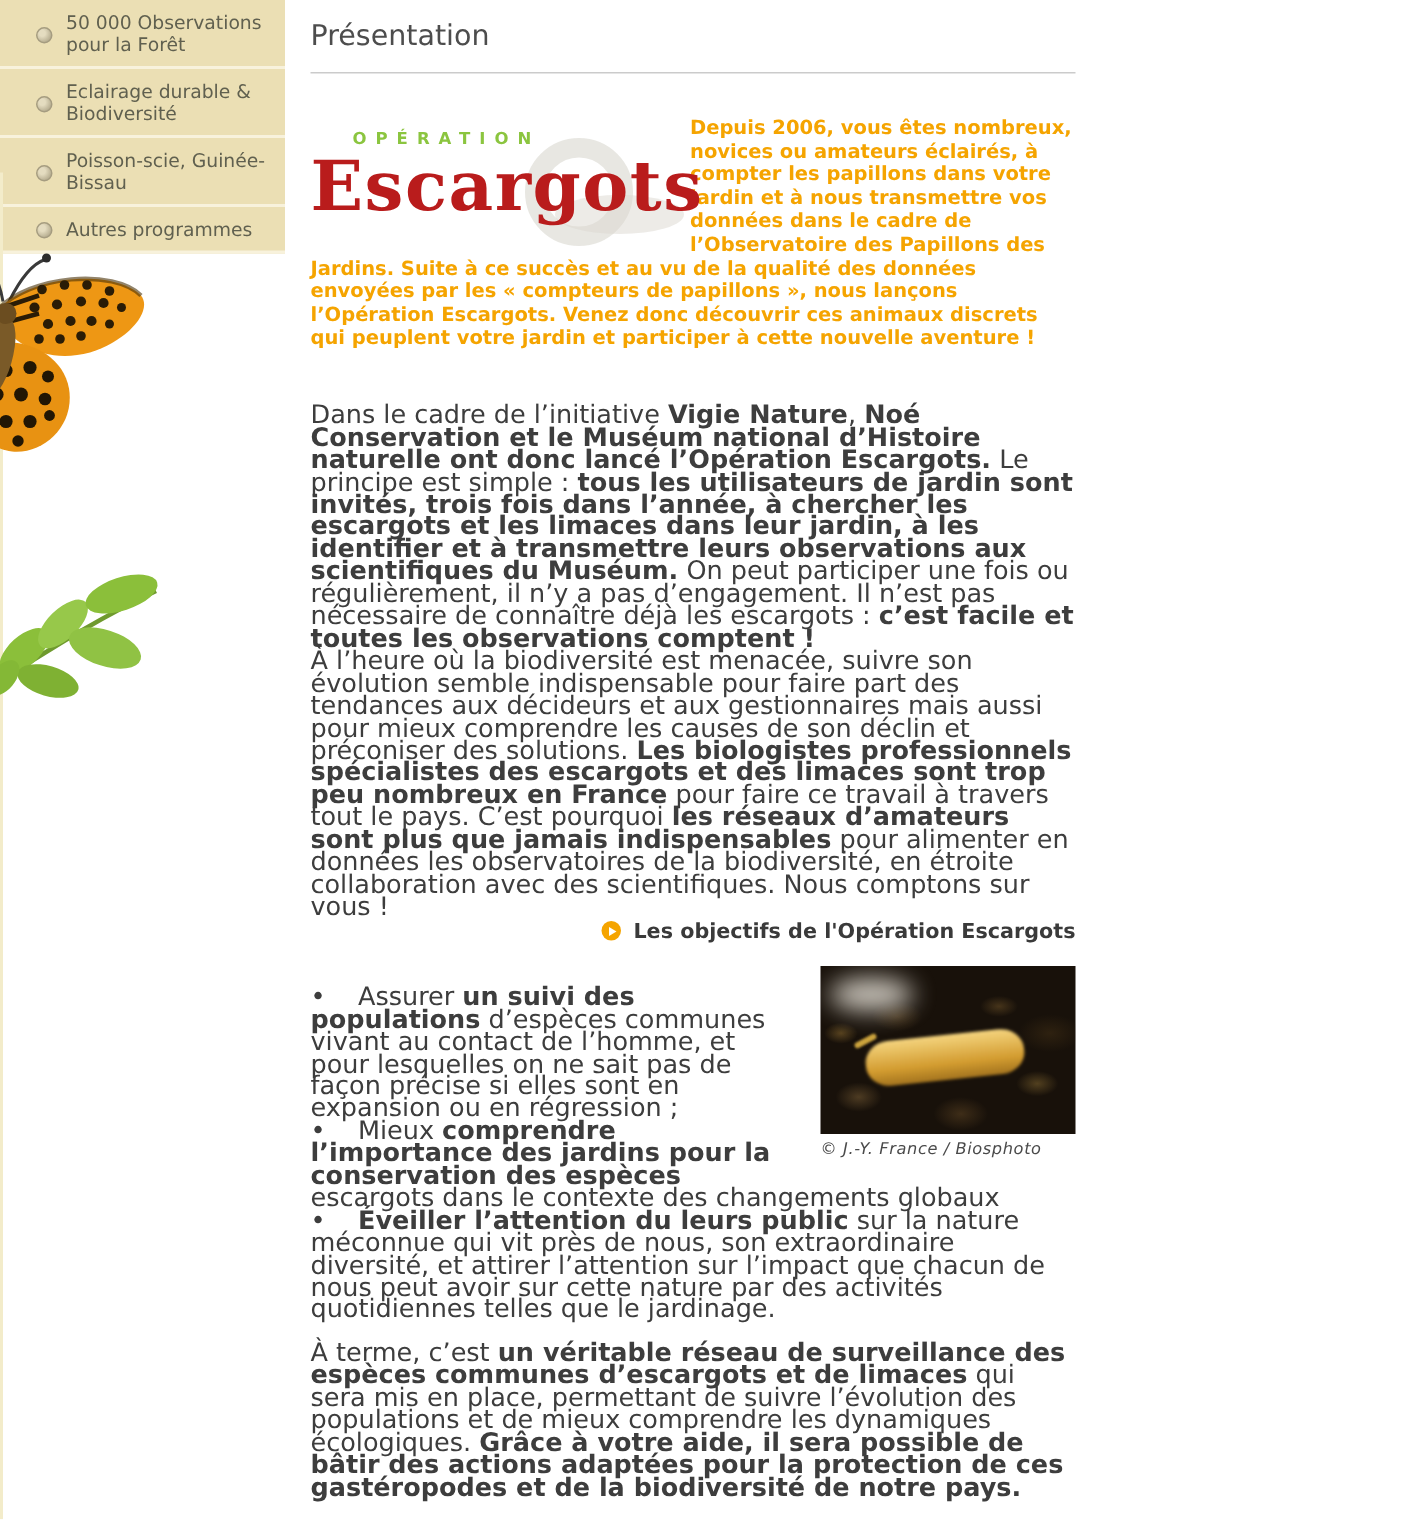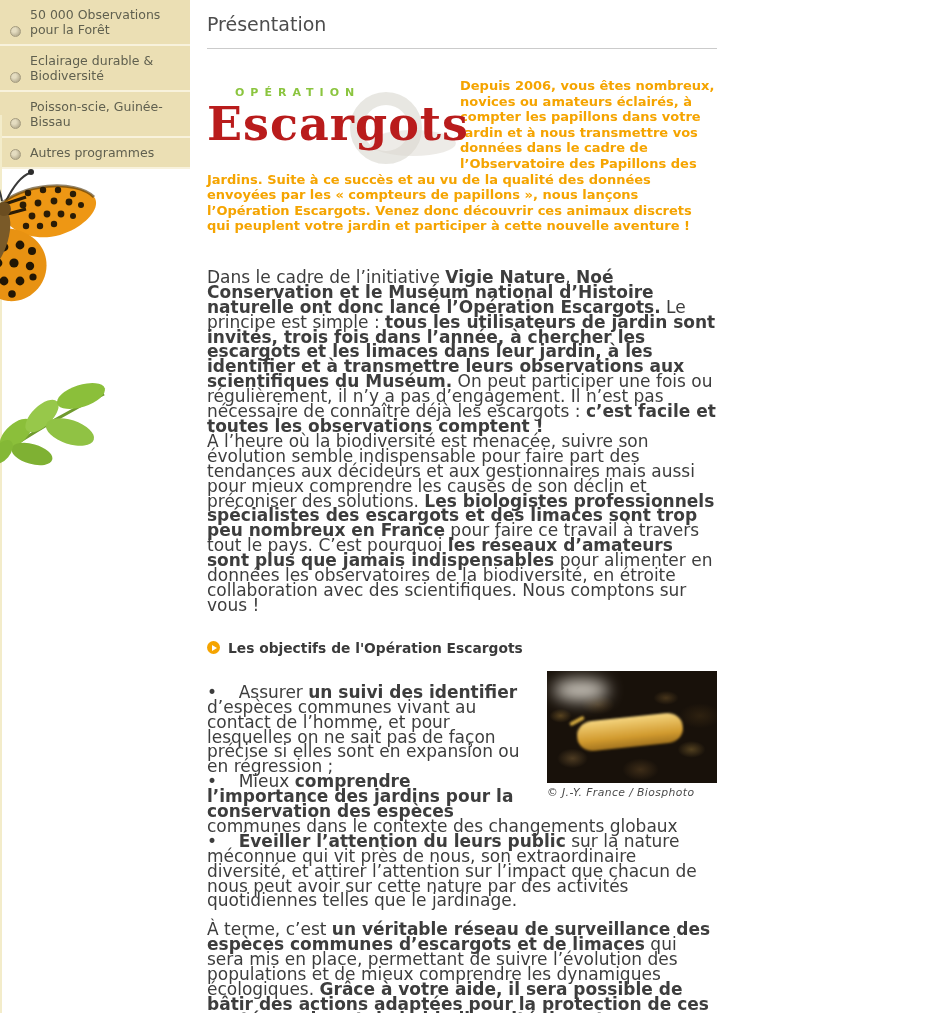--- a/index.html
+++ b/index.html
@@ -1,22 +1,22 @@
 <!DOCTYPE html>
 <html><head>
 <meta charset="utf-8">
 <style>
   html,body{margin:0;padding:0;background:#fff;}
   .page{position:relative;width:938px;height:1013px;overflow:hidden;background:#fff;
         font-family:"DejaVu Sans","Liberation Sans",sans-serif;color:#3d3d3d;}
 
   
   .sidebar{position:absolute;left:0;top:0;width:190px;}
-  .menu-item{display:flex;align-items:flex-end;gap:9px;background:#ebdfb4;
-             border-bottom:2px solid #f8f2dc;padding:7px 6px 7px 10px;cursor:pointer;
+  .menu-item{display:flex;align-items:center;gap:9px;background:#ebdfb4;
+             border-bottom:2px solid #f8f2dc;padding:7px 6px 7px 24px;cursor:pointer;
              color:#60604f;font-size:12.5px;line-height:15px;}
   .bullet{width:11px;height:11px;border-radius:50%;flex:none;margin-top:2px;
           background:radial-gradient(circle at 35% 35%,#e4dcc0 25%,#b8af92 75%);
           border:1px solid #a59c80;box-sizing:border-box;}
   .left-stripe{position:absolute;left:0;top:115px;width:2px;height:898px;background:#f3ecca;}
   .butterfly{position:absolute;left:-32px;top:163px;}
   .leaf-sprig{position:absolute;left:-14px;top:366px;}
 
   
   .main{position:absolute;left:207px;top:0;width:510px;}
@@ -39,21 +39,21 @@
   
   .rich{white-space:pre-line;font-size:17px;line-height:14.9px;}
   .rich .b{font-weight:bold;}
   .para1{margin-top:36px;}
 
   figure{margin:0;}
   .fig-right{float:right;width:170px;margin:2px 0 8px 14px;}
   .caption{font-style:italic;font-size:10.8px;color:#4a4a4a;margin-top:3px;letter-spacing:0.4px;}
 
   .section-head{display:flex;align-items:center;gap:8px;font-weight:bold;font-size:13.8px;color:#3a3a3a;}
-  .sh1{margin-top:27px;}
+  .sh1{justify-content:flex-end;}
   .sh2{margin-top:43px;clear:both;}
   .orange-dot{width:13px;height:13px;border-radius:50%;background:#f5a400;position:relative;flex:none;}
   .orange-dot::after{content:"";position:absolute;left:5px;top:3.5px;width:0;height:0;
        border-left:5px solid #fff;border-top:3px solid transparent;border-bottom:3px solid transparent;}
 
   .objectives{margin-top:13px;}
   .obj-list{padding-top:16px;}
   .obj-list p{margin:0;}
   .aterme{clear:both;margin-top:14px;}
 
@@ -213,22 +213,22 @@
       <figure class="fig-right">
         <span class="photo slug-photo">
           <span class="slug-soil"></span>
           <span class="slug-fuzz"></span>
           <span class="slug-body"></span>
           <span class="slug-tent"></span>
         </span>
         <figcaption class="caption">© J.-Y. France / Biosphoto</figcaption>
       </figure>
       <div class="obj-list">
-        <p class="rich"><span>•&nbsp;&nbsp;&nbsp;&nbsp;Assurer </span><span class="b">un suivi des identifier</span><span> d’espèces communes vivant au contact de l’homme, et pour lesquelles on ne sait pas de façon précise si elles sont en expansion ou en régression ;</span></p>
-        <p class="rich"><span>•&nbsp;&nbsp;&nbsp;&nbsp;Mieux </span><span class="b">comprendre l’importance des jardins pour la conservation des espèces</span><span> communes dans le contexte des changements globaux</span></p>
+        <p class="rich"><span>•&nbsp;&nbsp;&nbsp;&nbsp;Assurer </span><span class="b">un suivi des populations</span><span> d’espèces communes vivant au contact de l’homme, et pour lesquelles on ne sait pas de façon précise si elles sont en expansion ou en régression ;</span></p>
+        <p class="rich"><span>•&nbsp;&nbsp;&nbsp;&nbsp;Mieux </span><span class="b">comprendre l’importance des jardins pour la conservation des espèces</span><span> escargots dans le contexte des changements globaux</span></p>
         <p class="rich"><span>•&nbsp;&nbsp;&nbsp;&nbsp;</span><span class="b">Éveiller l’attention du leurs public</span><span> sur la nature méconnue qui vit près de nous, son extraordinaire diversité, et attirer l’attention sur l’impact que chacun de nous peut avoir sur cette nature par des activités quotidiennes telles que le jardinage.</span></p>
       </div>
       <div class="rich aterme"><span>À terme, c’est </span><span class="b">un véritable réseau de surveillance des espèces communes d’escargots et de limaces</span><span> qui sera mis en place, permettant de suivre l’évolution des populations et de mieux comprendre les dynamiques écologiques. </span><span class="b">Grâce à votre aide, il sera possible de bâtir des actions adaptées pour la protection de ces gastéropodes et de la biodiversité de notre pays.</span></div>
     </div>
 
     <div class="section-head sh2">
       <span class="orange-dot"></span>
       <span>Pourquoi les escargots ?</span>
     </div>
 

